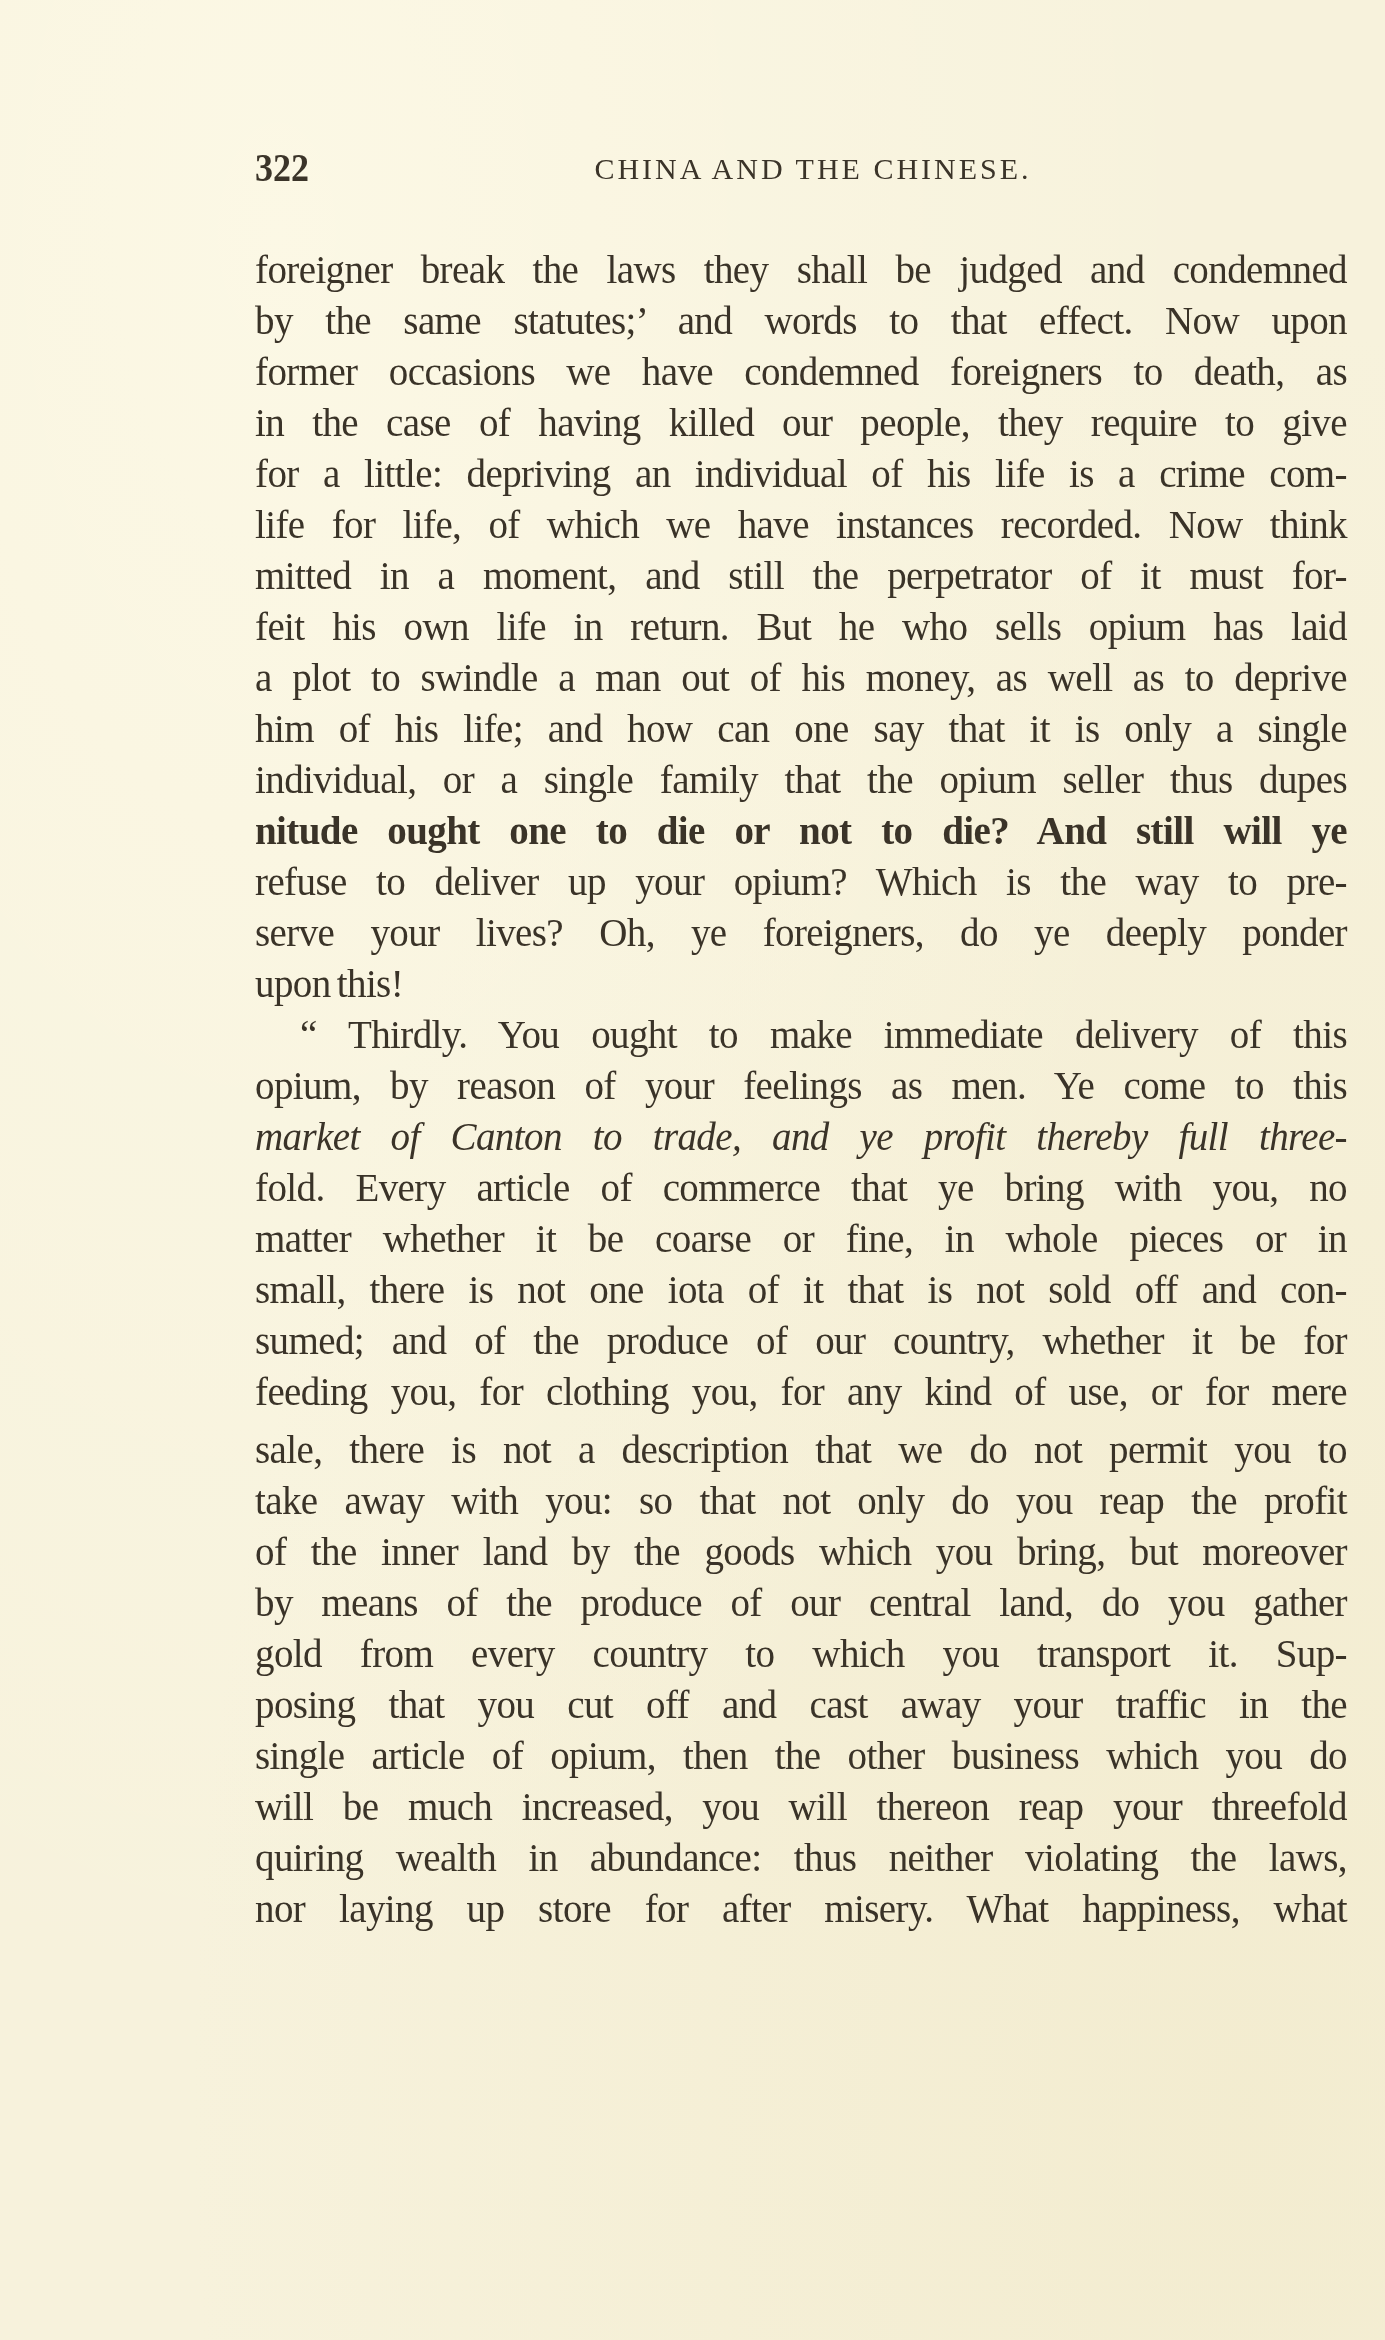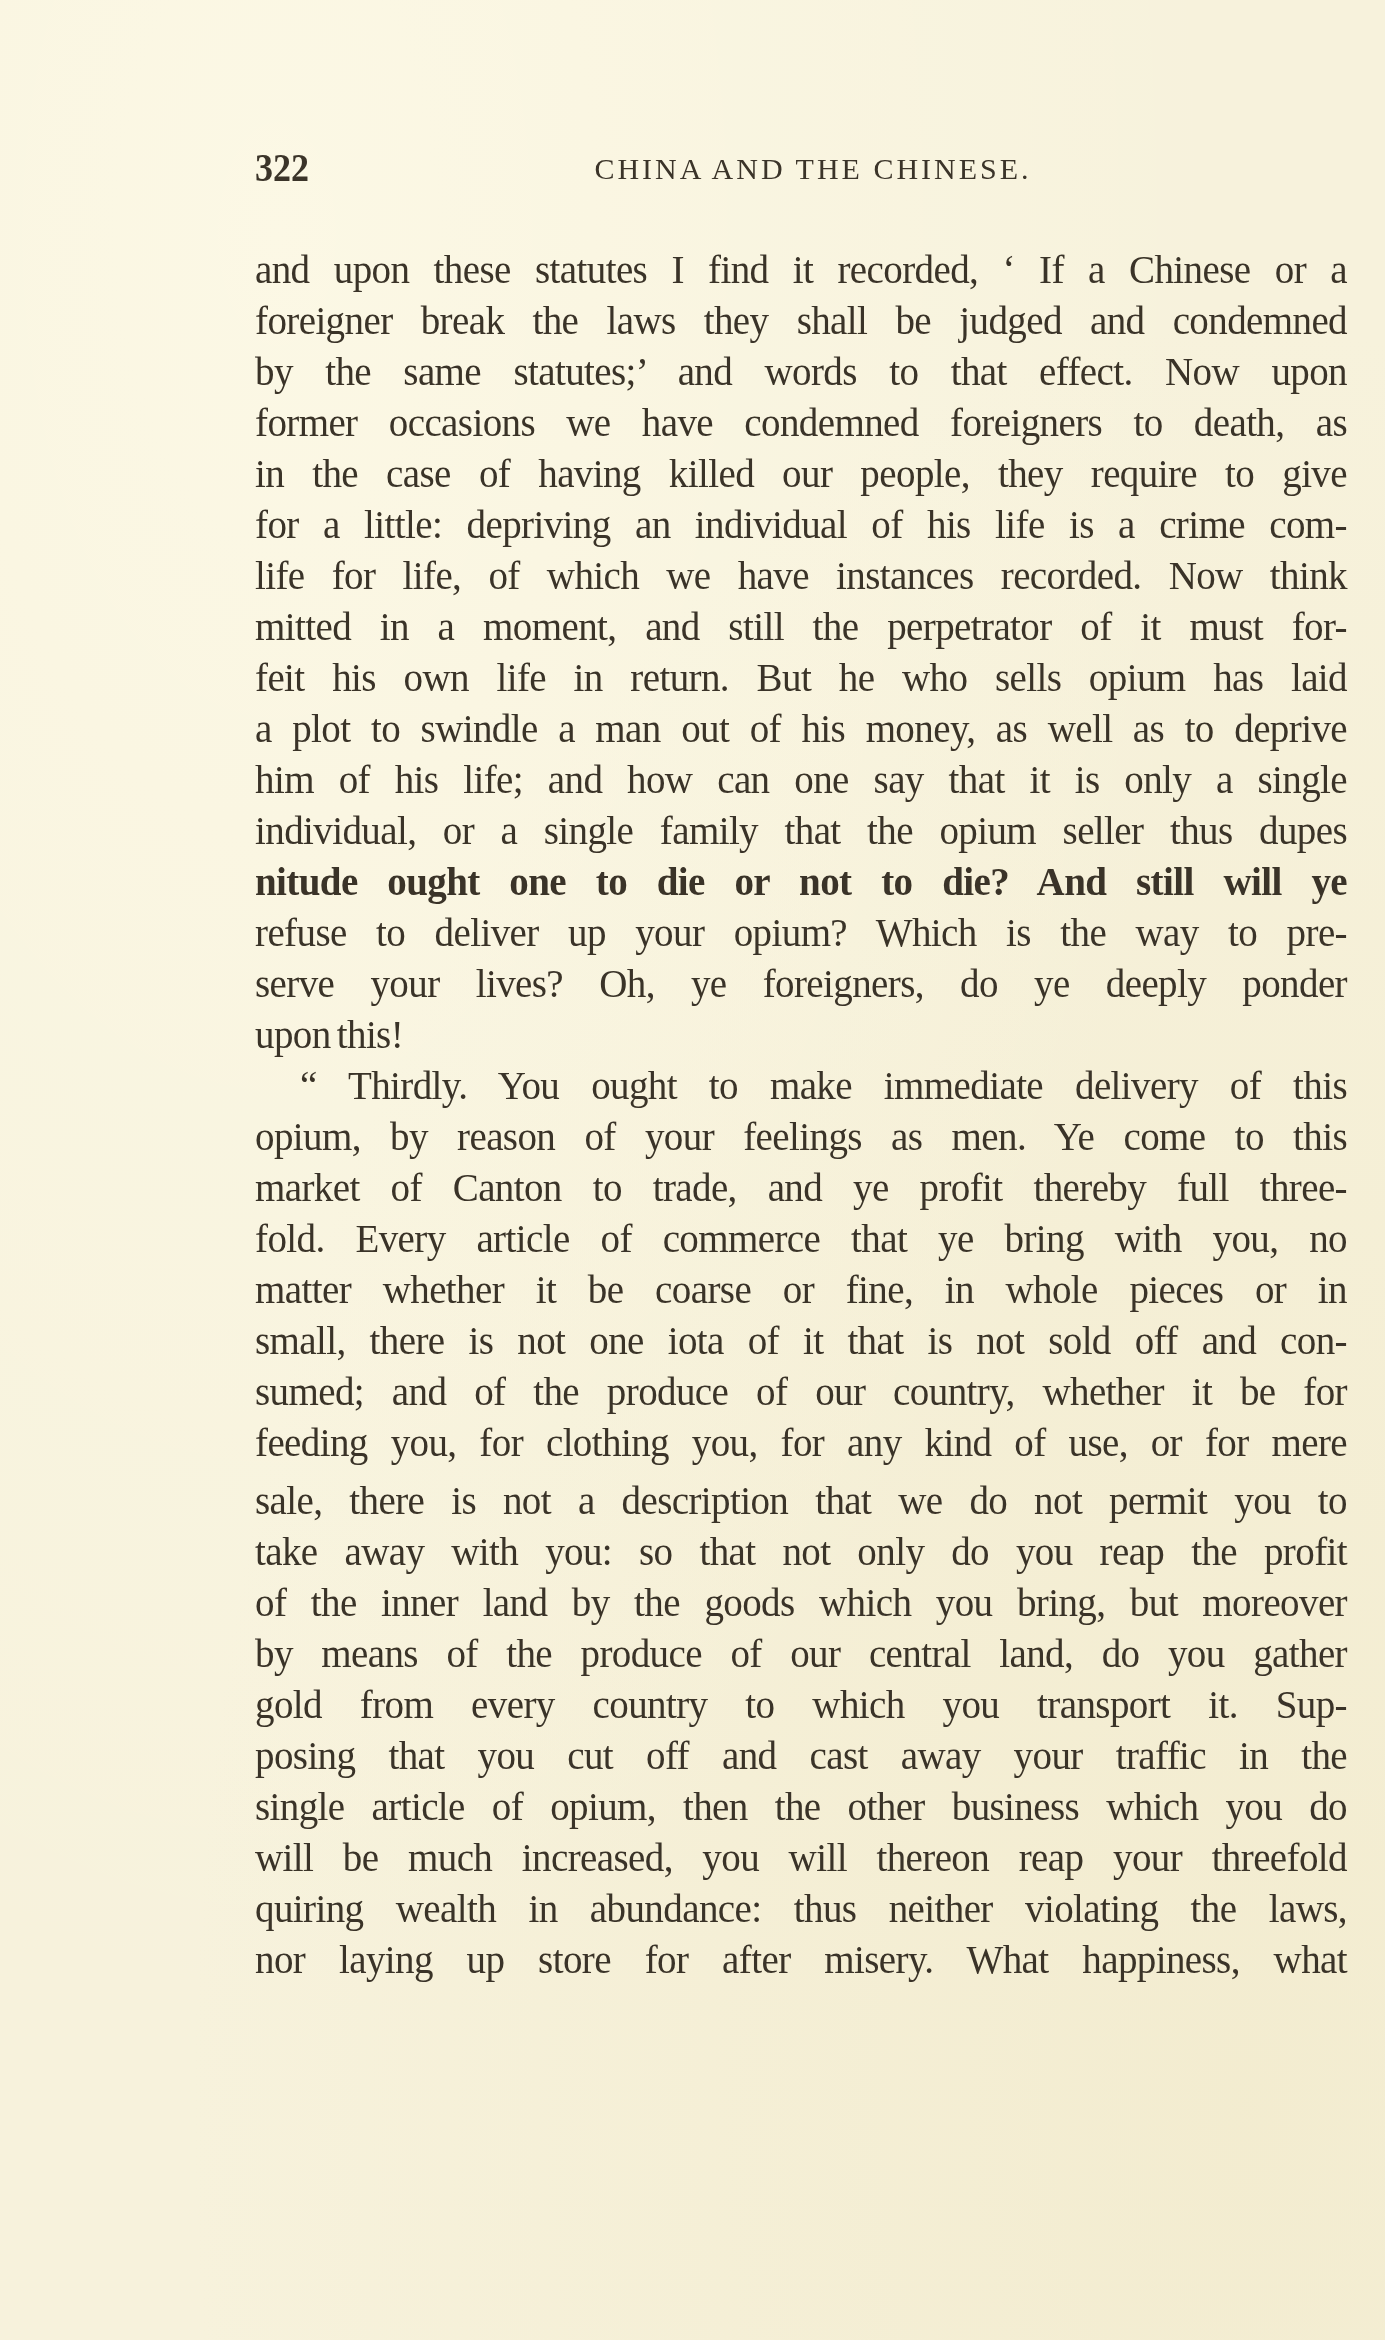--- a/index.html
+++ b/index.html
@@ -90,23 +90,20 @@
 
 <div class="page">
 
   <div class="running-head">
     <span class="page-number">322</span>
     <span class="running-title">CHINA AND THE CHINESE.</span>
   </div>
 
   <div class="body-text">
     <div class="line">
-        <span class="txt" style="display: block; width: 100%;">and upon these statutes I find it recorded, ‘ If a Chinese or a</span>
-      </div>
-    <div class="line">
         <span class="txt" style="display: block; width: 100%;">foreigner break the laws they shall be judged and condemned</span>
       </div>
     <div class="line">
         <span class="txt" style="display: block; width: 100%;">by the same statutes;’ and words to that effect. Now upon</span>
       </div>
     <div class="line">
         <span class="txt" style="display: block; width: 100%;">former occasions we have condemned foreigners to death, as</span>
       </div>
     <div class="line">
         <span class="txt" style="display: block; width: 100%;">in the case of having killed our people, they require to give</span>
@@ -144,21 +141,21 @@
     <div class="line last">
         <span class="txt" style="display: block; width: 100%;">upon this!</span>
       </div>
     <div class="line indent">
         <span class="txt" style="display: block; width: 100%;">“ Thirdly. You ought to make immediate delivery of this</span>
       </div>
     <div class="line">
         <span class="txt" style="display: block; width: 100%;">opium, by reason of your feelings as men. Ye come to this</span>
       </div>
     <div class="line">
-        <span class="txt" style="display: block; width: 100%;">market of Canton to trade, and ye profit thereby full three-</span>
+        <span class="txt" style="display: block; width: 100%; font-style: italic;">market of Canton to trade, and ye profit thereby full three-</span>
       </div>
     <div class="line">
         <span class="txt" style="display: block; width: 100%;">fold. Every article of commerce that ye bring with you, no</span>
       </div>
     <div class="line">
         <span class="txt" style="display: block; width: 100%;">matter whether it be coarse or fine, in whole pieces or in</span>
       </div>
     <div class="line">
         <span class="txt" style="display: block; width: 100%;">small, there is not one iota of it that is not sold off and con-</span>
       </div>

